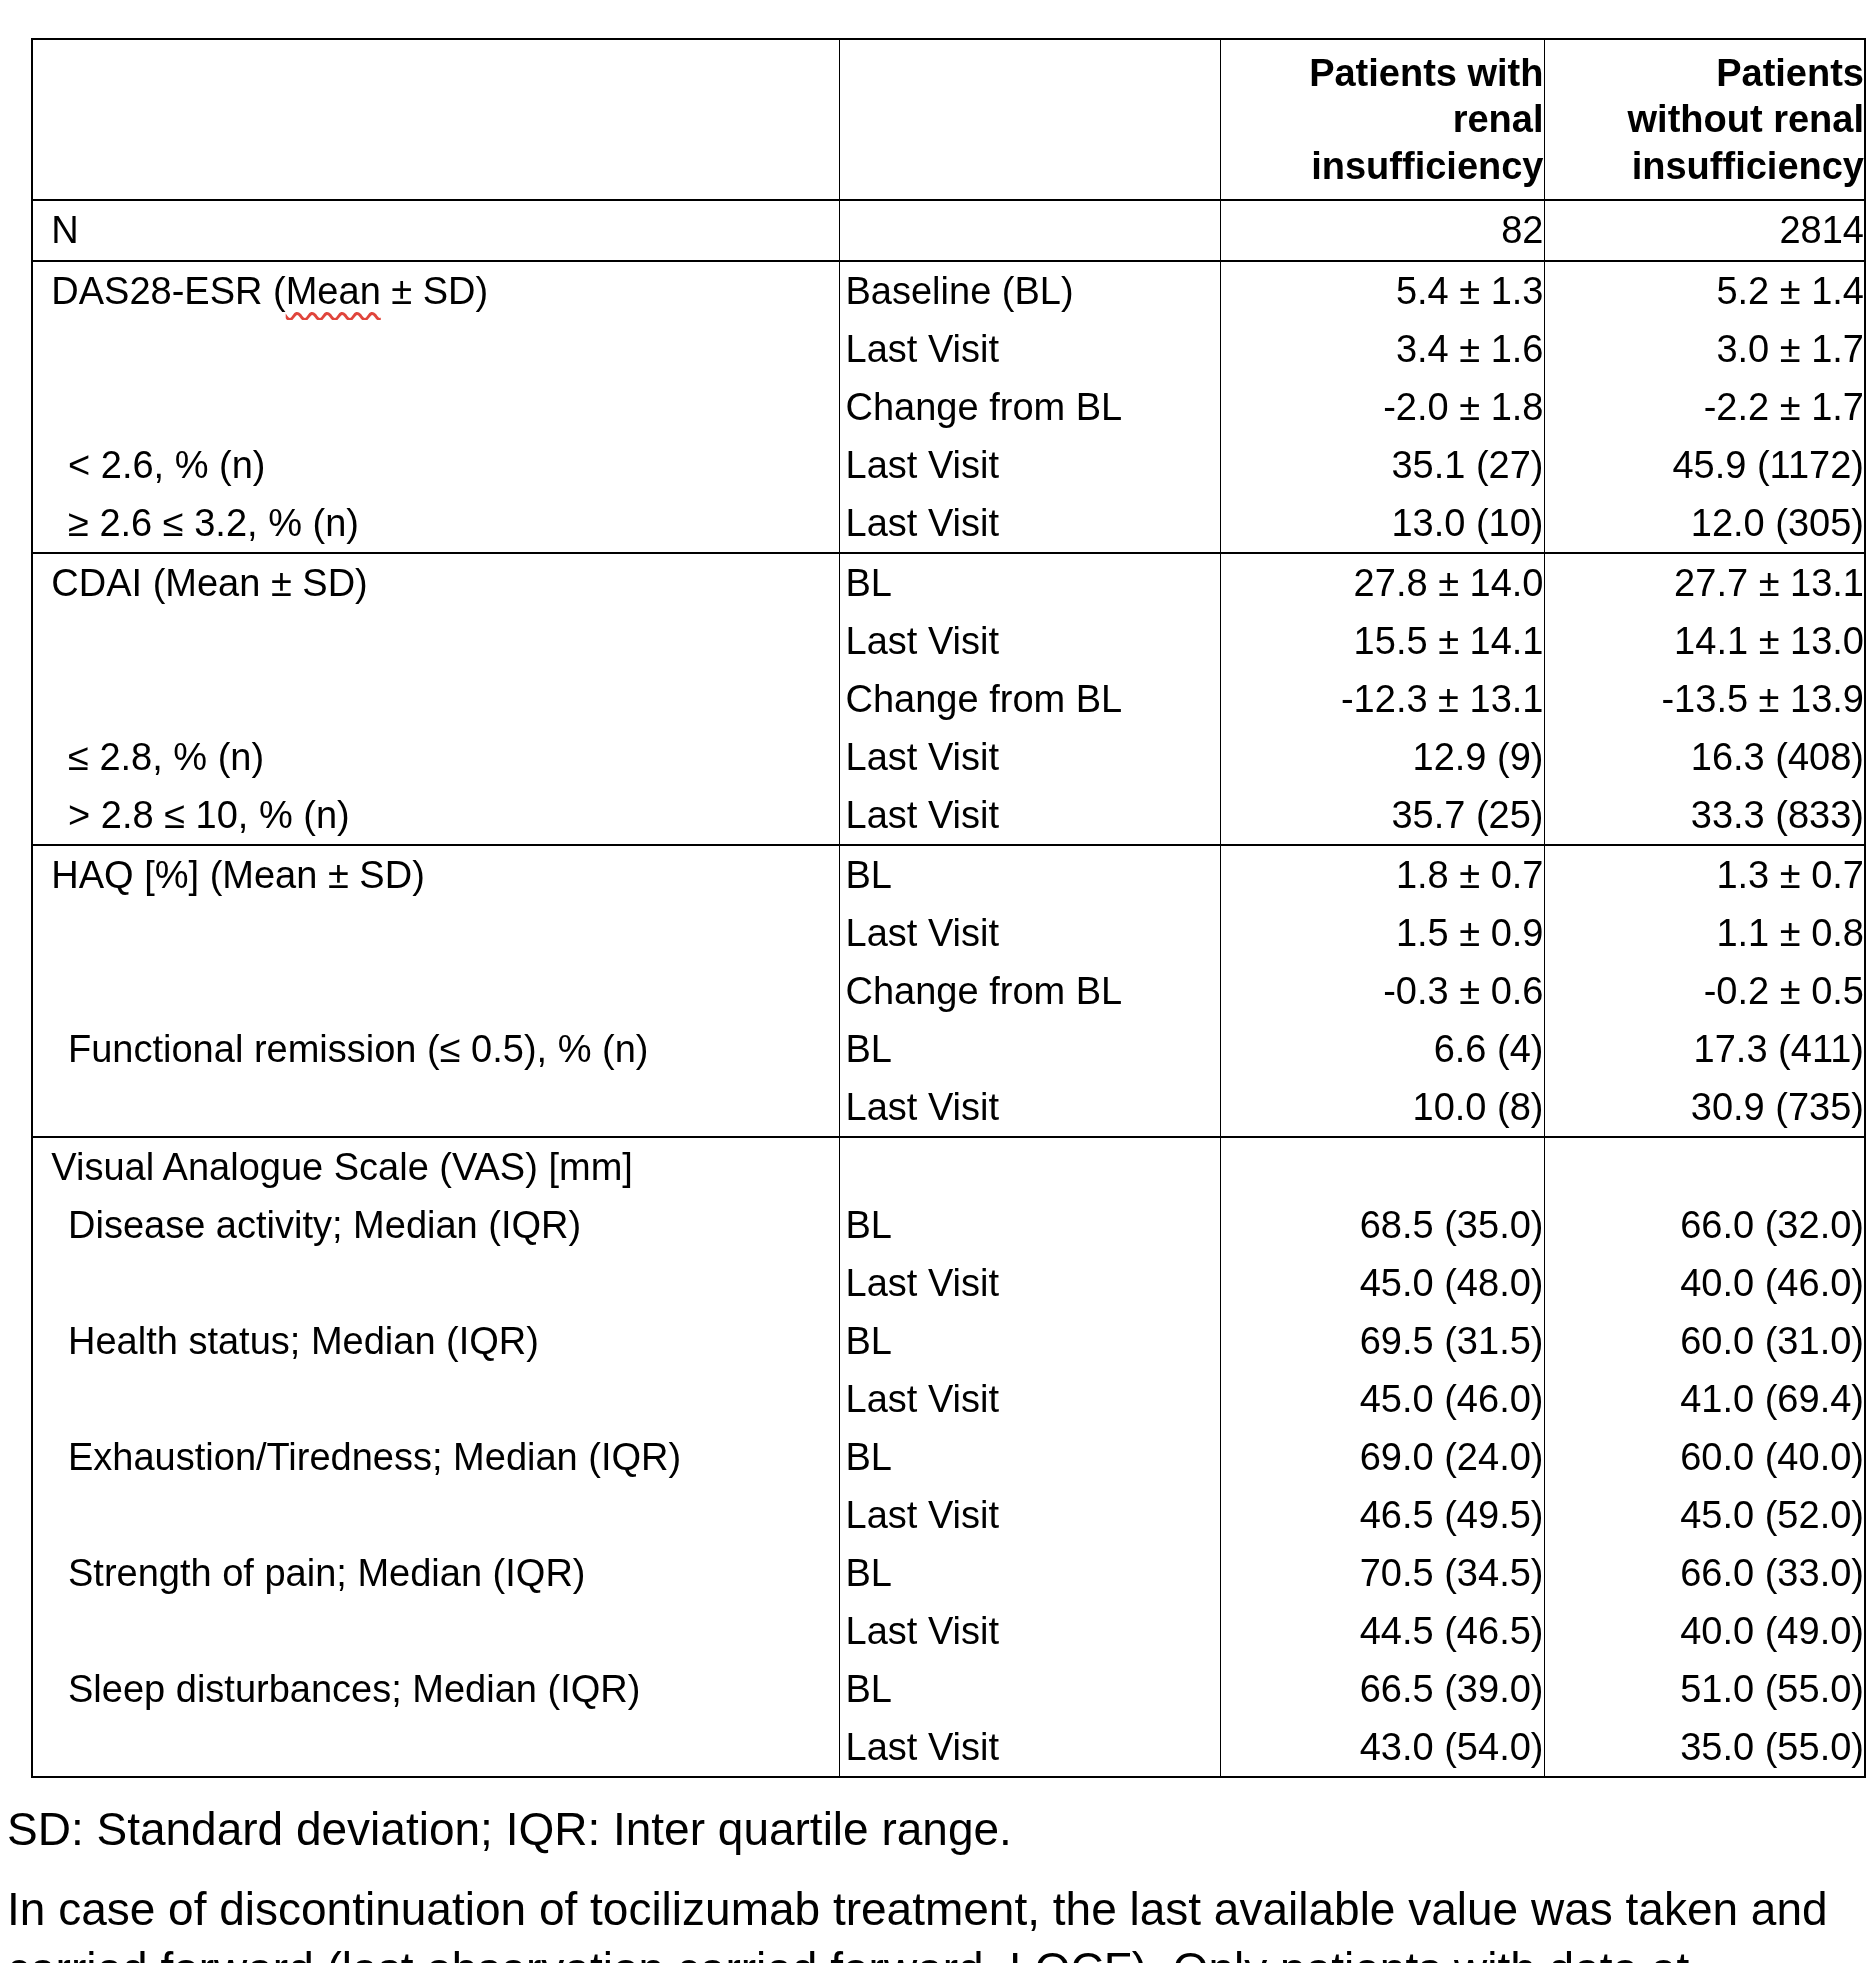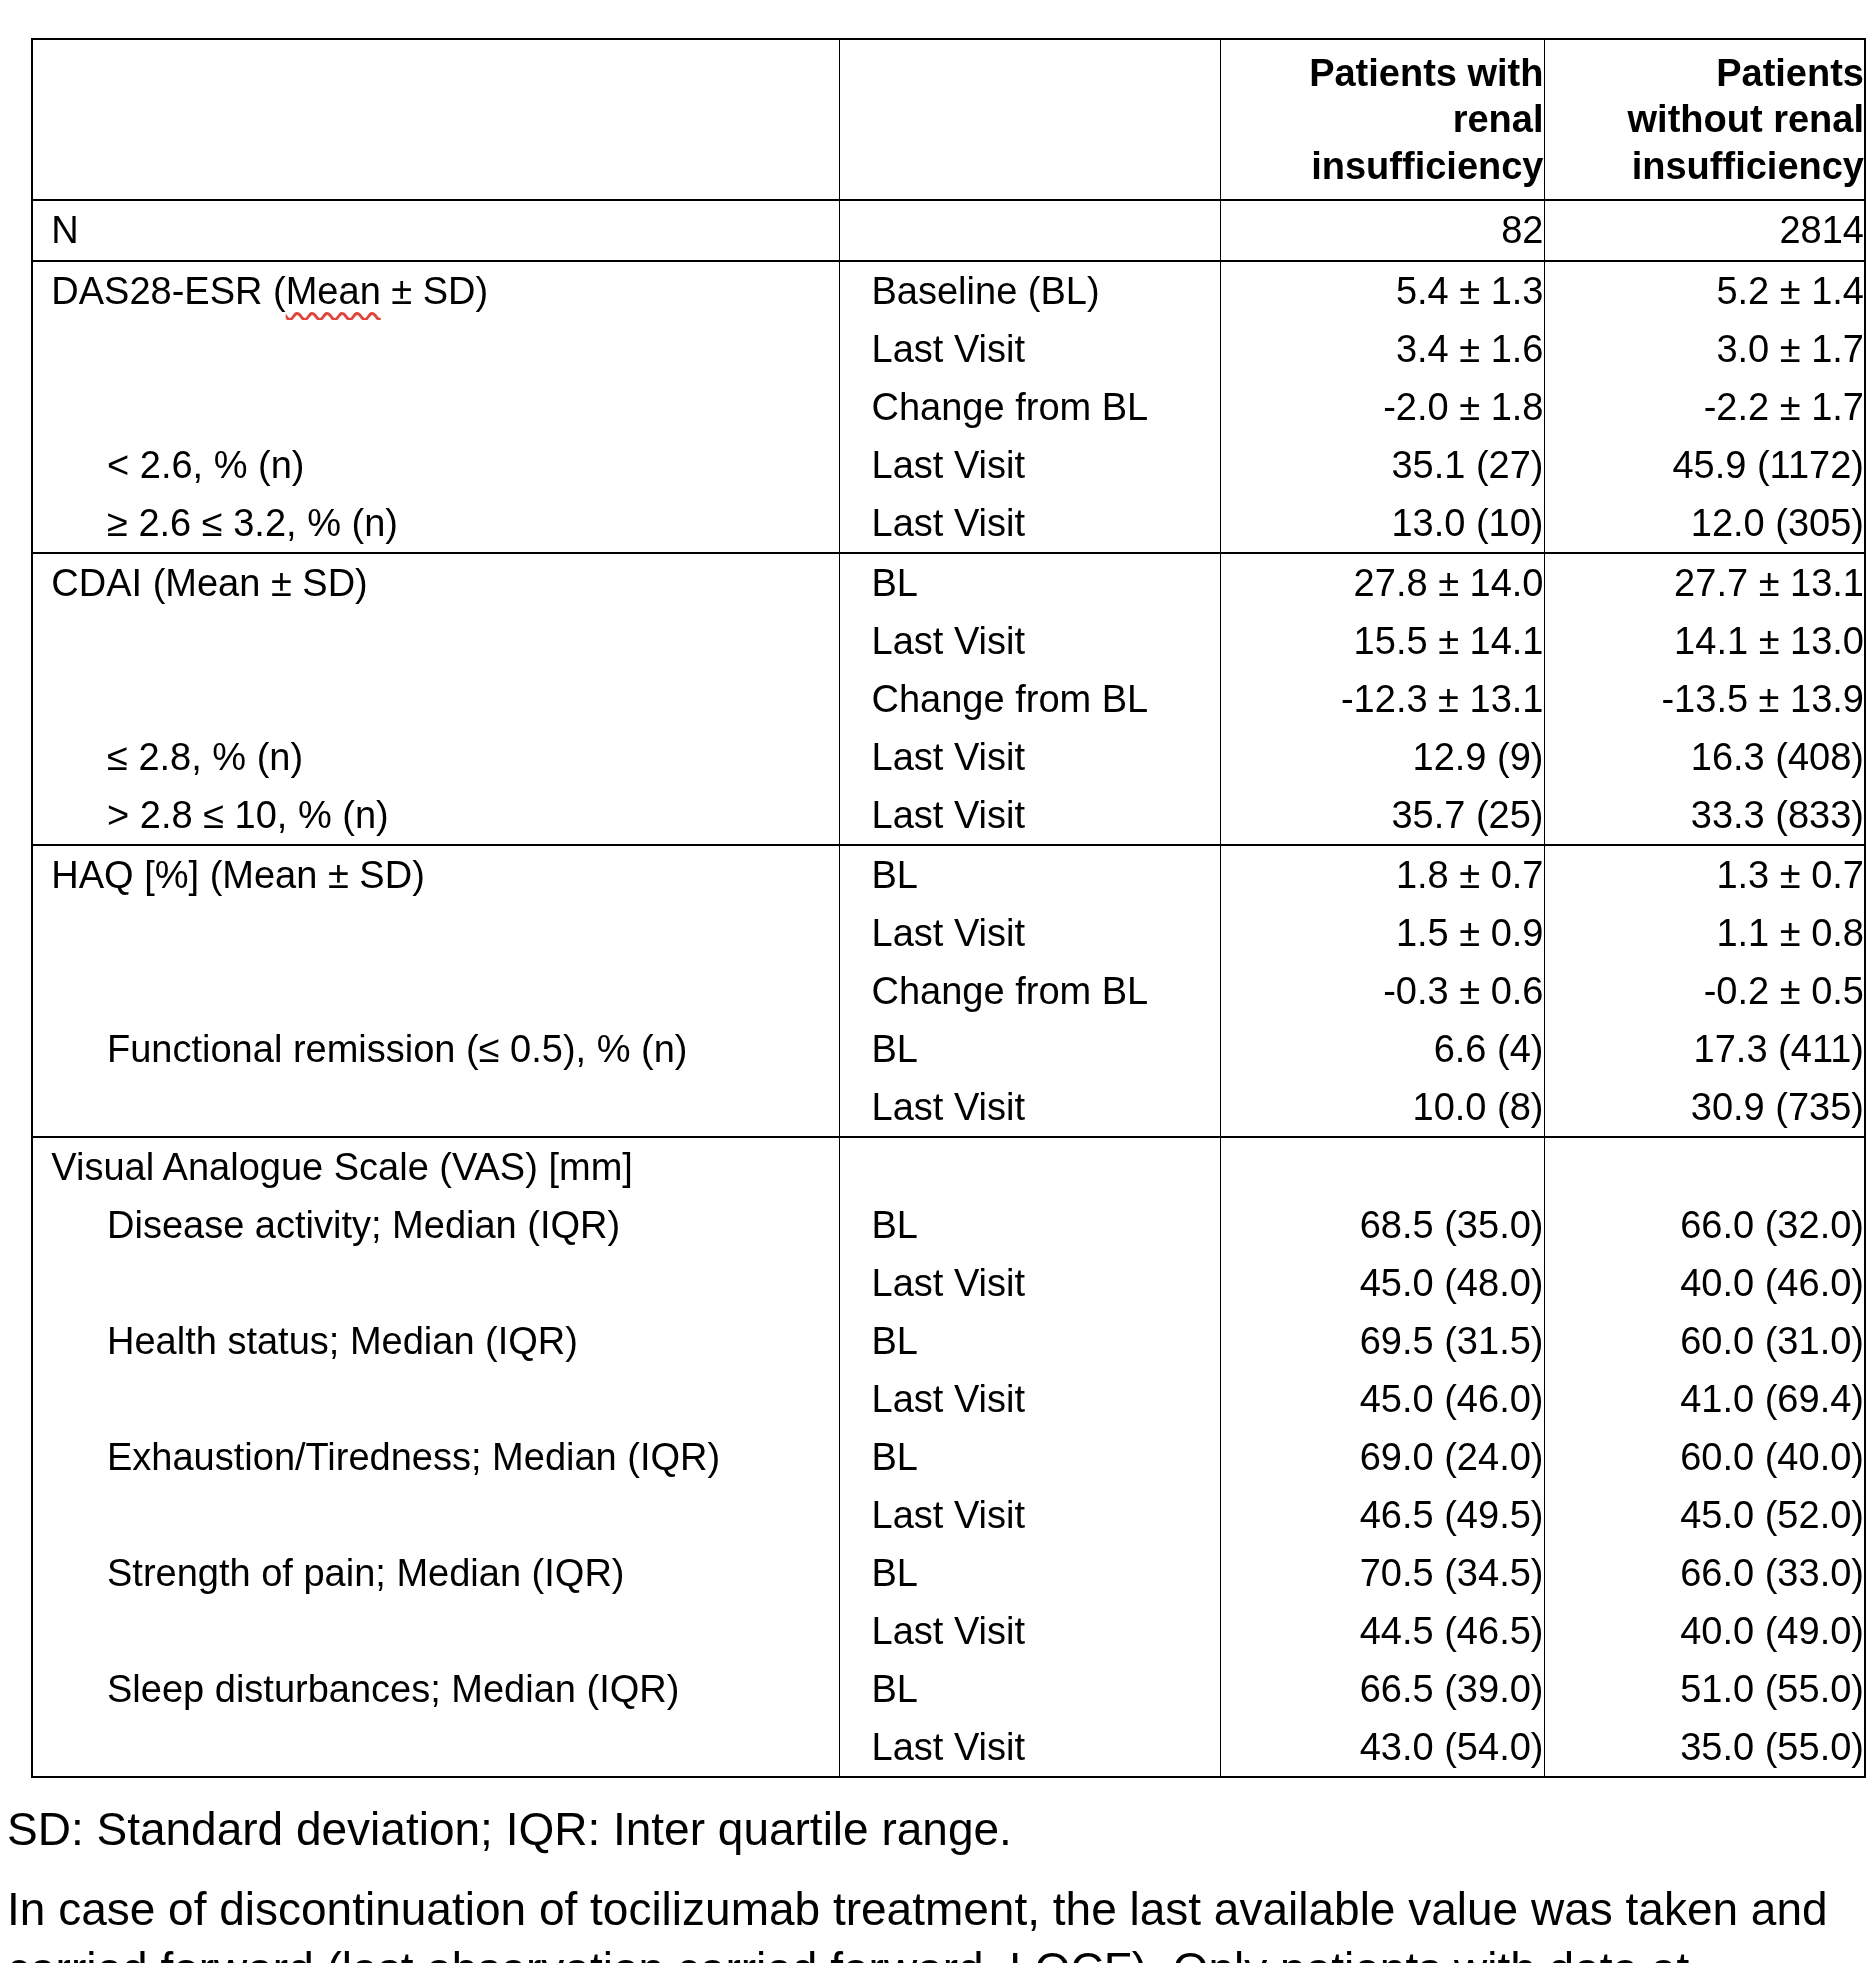--- a/index.html
+++ b/index.html
@@ -47,22 +47,22 @@
     text-align: right;
     line-height: 1.22;
     white-space: pre-line;
     vertical-align: middle;
   }
   .data-table tbody td { height: 58px; }
   .data-table tr.n-row td { height: 59px; }
   .data-table tr.section-start td { border-top: 2.6px solid #000000; }
 
   .data-table td.lbl { text-align: left; padding-left: 18.3px; }
-  .data-table td.lbl.indent { padding-left: 74px; }
-  .data-table td.visit { text-align: left; padding-left: 32px; }
+  .data-table td.lbl.indent { padding-left: 35px; }
+  .data-table td.visit { text-align: left; padding-left: 6px; }
   .data-table td.val { text-align: right; }
 
   .wavy {
     text-decoration-line: underline;
     text-decoration-style: wavy;
     text-decoration-color: #e0453c;
     text-decoration-thickness: 3.1px;
     text-underline-offset: 7.9px;
   }
   .footnotes {

